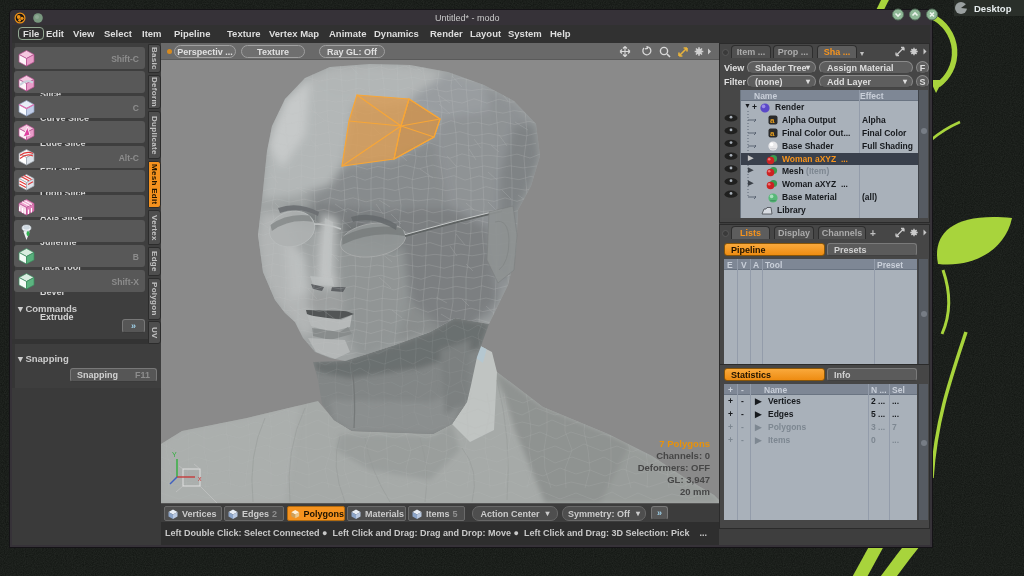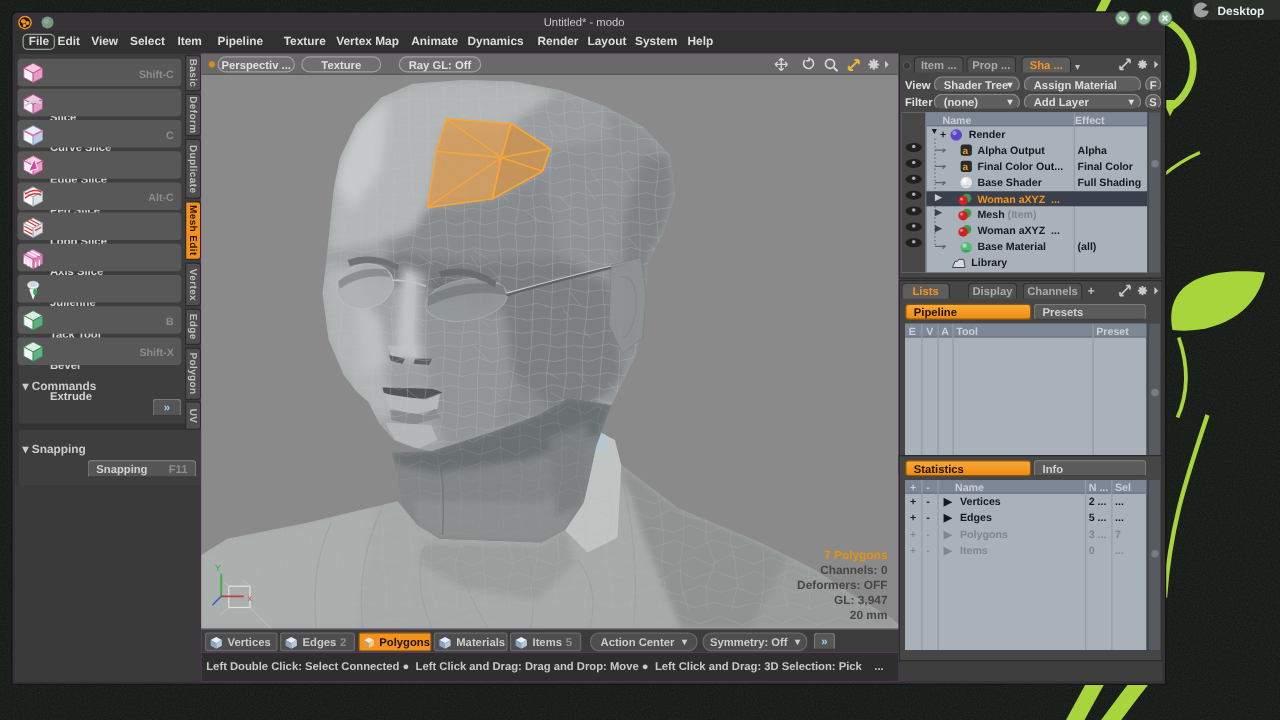--- a/index.html
+++ b/index.html
@@ -740,21 +740,21 @@
             </div>
         </div>
       </div>
       <div class="abs sb" style="left:198px;top:46px;height:128px;">
           <div class="sbdot" style="top:38px;"></div>
         </div>
     </div>
 
     <div class="abs" style="left:0;top:181px;width:211px;height:155px;background:#464646;border:1px solid #2b2b2b;">
       <div class="abs knob"></div>
-      <div class="abs rptab on2" style="left:1px;width:39px;">Lists</div>
+      <div class="abs rptab on2" style="left:11px;width:39px;">Lists</div>
       <div class="abs rptab" style="left:54px;width:40px;">Display</div>
       <div class="abs rptab" style="left:98px;width:48px;">Channels</div>
       <div class="abs" style="left:150px;top:3px;color:#c0c0c0;font-size:10px;font-weight:700;">+</div>
       <svg class="abs" style="left:175px;top:2px" width="34" height="11" stroke="#c8c8c8" fill="none">
           <path d="M1,9.5 L9,1.5 M1,9.5 l0,-3 M1,9.5 l3,0 M9,1.5 l0,3 M9,1.5 l-3,0" stroke-width="1.3"></path>
           <g stroke="#cccccc">
             <circle cx="19" cy="5.5" r="2" stroke-width="1.1"></circle>
             <path d="M19,1.8 V9.2 M15.3,5.5 H22.7 M16.4,2.9 l5.2,5.2 M21.6,2.9 l-5.2,5.2" stroke-width="1.4"></path>
           </g>
           <path d="M28.5,2.5 l3,3 -3,3 z" fill="#c8c8c8" stroke="none"></path>

